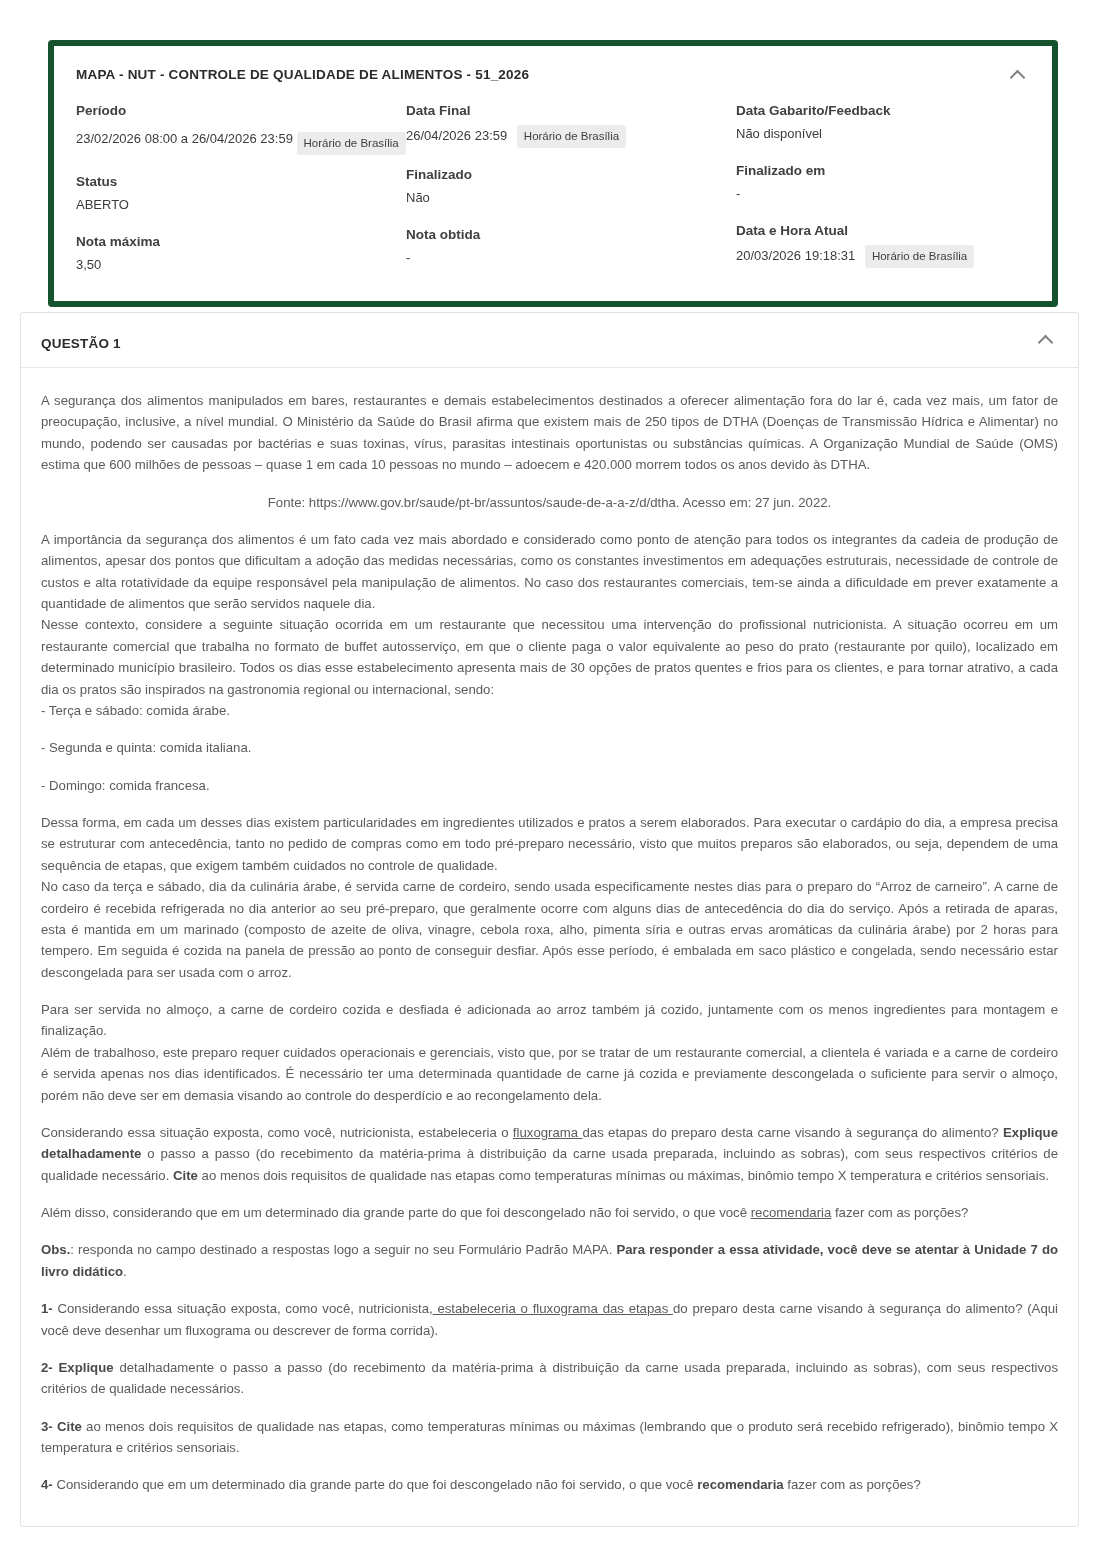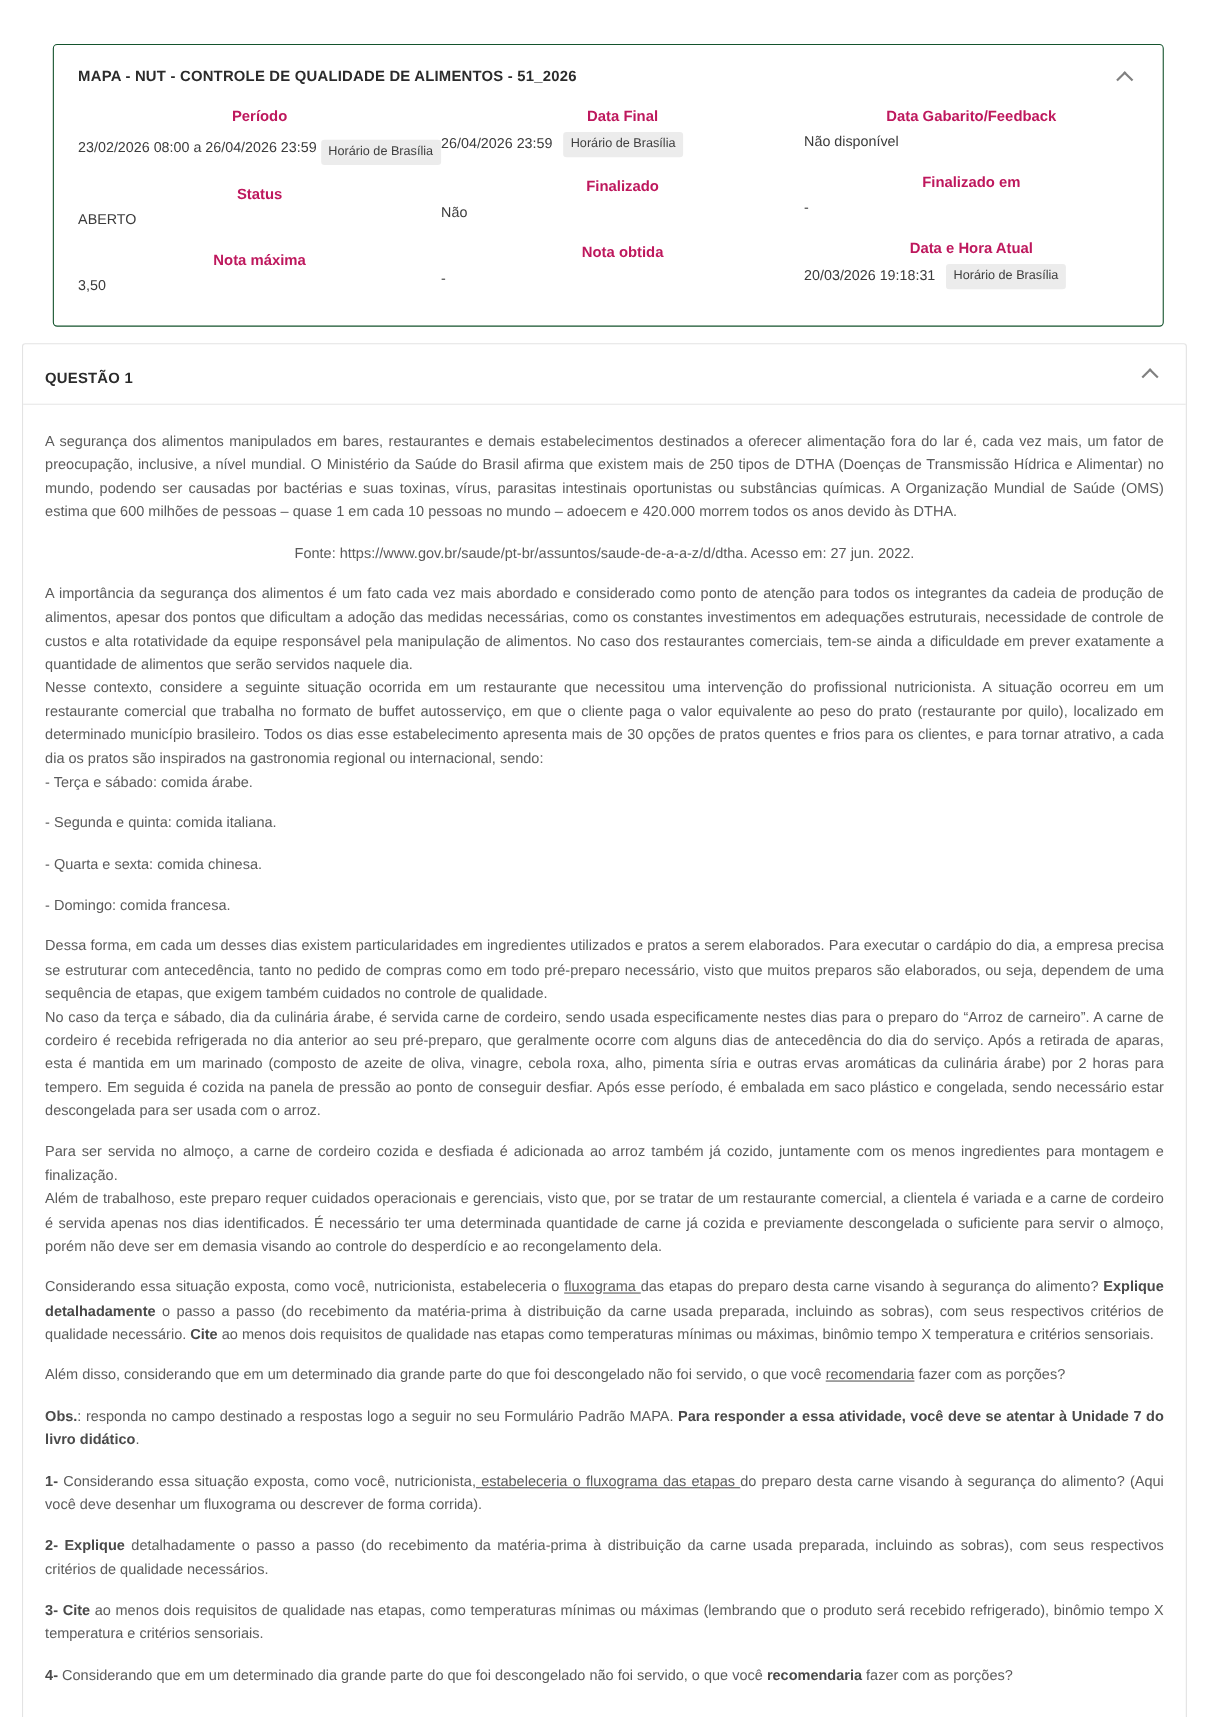--- a/index.html
+++ b/index.html
@@ -16,21 +16,21 @@
     position: relative;
   }
 
   
   .activity-card {
     position: absolute;
     left: 48px;
     top: 40px;
     width: 1010px;
     background: #ffffff;
-    border: 1px solid #14532d;
+    border: 6px solid #14532d;
     border-radius: 4px;
     padding: 18px 22px 26px 22px;
   }
   .activity-header-row {
     display: flex;
     align-items: flex-start;
     justify-content: space-between;
   }
   .activity-title {
     font-size: 13.5px;
@@ -62,24 +62,23 @@
   .meta-grid {
     display: grid;
     grid-template-columns: 330px 330px 1fr;
     margin-top: 16px;
     column-gap: 0;
   }
   .meta-col { display: block; }
   .meta-label {
     font-size: 13.5px;
     font-weight: bold;
-    color: #be185d;
+    color: #404040;
     margin-top: 18px;
     line-height: 1.35;
-    text-align: center;
   }
   .meta-col .meta-label:first-child { margin-top: 0; }
   .meta-value {
     font-size: 13px;
     color: #3b3b3b;
     margin-top: 5px;
     line-height: 1.45;
   }
   .tz-badge {
     display: inline-block;
@@ -213,21 +212,20 @@
     <p>A segurança dos alimentos manipulados em bares, restaurantes e demais estabelecimentos destinados a oferecer alimentação fora do lar é, cada vez mais, um fator de preocupação, inclusive, a nível mundial. O Ministério da Saúde do Brasil afirma que existem mais de 250 tipos de DTHA (Doenças de Transmissão Hídrica e Alimentar) no mundo, podendo ser causadas por bactérias e suas toxinas, vírus, parasitas intestinais oportunistas ou substâncias químicas. A Organização Mundial de Saúde (OMS) estima que 600 milhões de pessoas – quase 1 em cada 10 pessoas no mundo – adoecem e 420.000 morrem todos os anos devido às DTHA.</p>
 
     <p class="nowrap-left">Fonte: https://www.gov.br/saude/pt-br/assuntos/saude-de-a-a-z/d/dtha. Acesso em: 27 jun. 2022.</p>
 
     <p class="tight">A importância da segurança dos alimentos é um fato cada vez mais abordado e considerado como ponto de atenção para todos os integrantes da cadeia de produção de alimentos, apesar dos pontos que dificultam a adoção das medidas necessárias, como os constantes investimentos em adequações estruturais, necessidade de controle de custos e alta rotatividade da equipe responsável pela manipulação de alimentos. No caso dos restaurantes comerciais, tem-se ainda a dificuldade em prever exatamente a quantidade de alimentos que serão servidos naquele dia.</p>
 
     <p class="tight">Nesse contexto, considere a seguinte situação ocorrida em um restaurante que necessitou uma intervenção do profissional nutricionista. A situação ocorreu em um restaurante comercial que trabalha no formato de buffet autosserviço, em que o cliente paga o valor equivalente ao peso do prato (restaurante por quilo), localizado em determinado município brasileiro. Todos os dias esse estabelecimento apresenta mais de 30 opções de pratos quentes e frios para os clientes, e para tornar atrativo, a cada dia os pratos são inspirados na gastronomia regional ou internacional, sendo:</p>
 
     <p class="menu-line">- Terça e sábado: comida árabe.</p>
     <p class="menu-line">- Segunda e quinta: comida italiana.</p>
-    <p class="menu-line">- Quarta e sexta: comida chinesa.</p>
     <p class="menu-line">- Domingo: comida francesa.</p>
 
     <p style="margin-top:16px;" class="tight">Dessa forma, em cada um desses dias existem particularidades em ingredientes utilizados e pratos a serem elaborados. Para executar o cardápio do dia, a empresa precisa se estruturar com antecedência, tanto no pedido de compras como em todo pré-preparo necessário, visto que muitos preparos são elaborados, ou seja, dependem de uma sequência de etapas, que exigem também cuidados no controle de qualidade.</p>
 
     <p>No caso da terça e sábado, dia da culinária árabe, é servida carne de cordeiro, sendo usada especificamente nestes dias para o preparo do “Arroz de carneiro”. A carne de cordeiro é recebida refrigerada no dia anterior ao seu pré-preparo, que geralmente ocorre com alguns dias de antecedência do dia do serviço. Após a retirada de aparas, esta é mantida em um marinado (composto de azeite de oliva, vinagre, cebola roxa, alho, pimenta síria e outras ervas aromáticas da culinária árabe) por 2 horas para tempero. Em seguida é cozida na panela de pressão ao ponto de conseguir desfiar. Após esse período, é embalada em saco plástico e congelada, sendo necessário estar descongelada para ser usada com o arroz.</p>
 
     <p class="tight">Para ser servida no almoço, a carne de cordeiro cozida e desfiada é adicionada ao arroz também já cozido, juntamente com os menos ingredientes para montagem e finalização.</p>
 
     <p>Além de trabalhoso, este preparo requer cuidados operacionais e gerenciais, visto que, por se tratar de um restaurante comercial, a clientela é variada e a carne de cordeiro é servida apenas nos dias identificados. É necessário ter uma determinada quantidade de carne já cozida e previamente descongelada o suficiente para servir o almoço, porém não deve ser em demasia visando ao controle do desperdício e ao recongelamento dela.</p>
 

